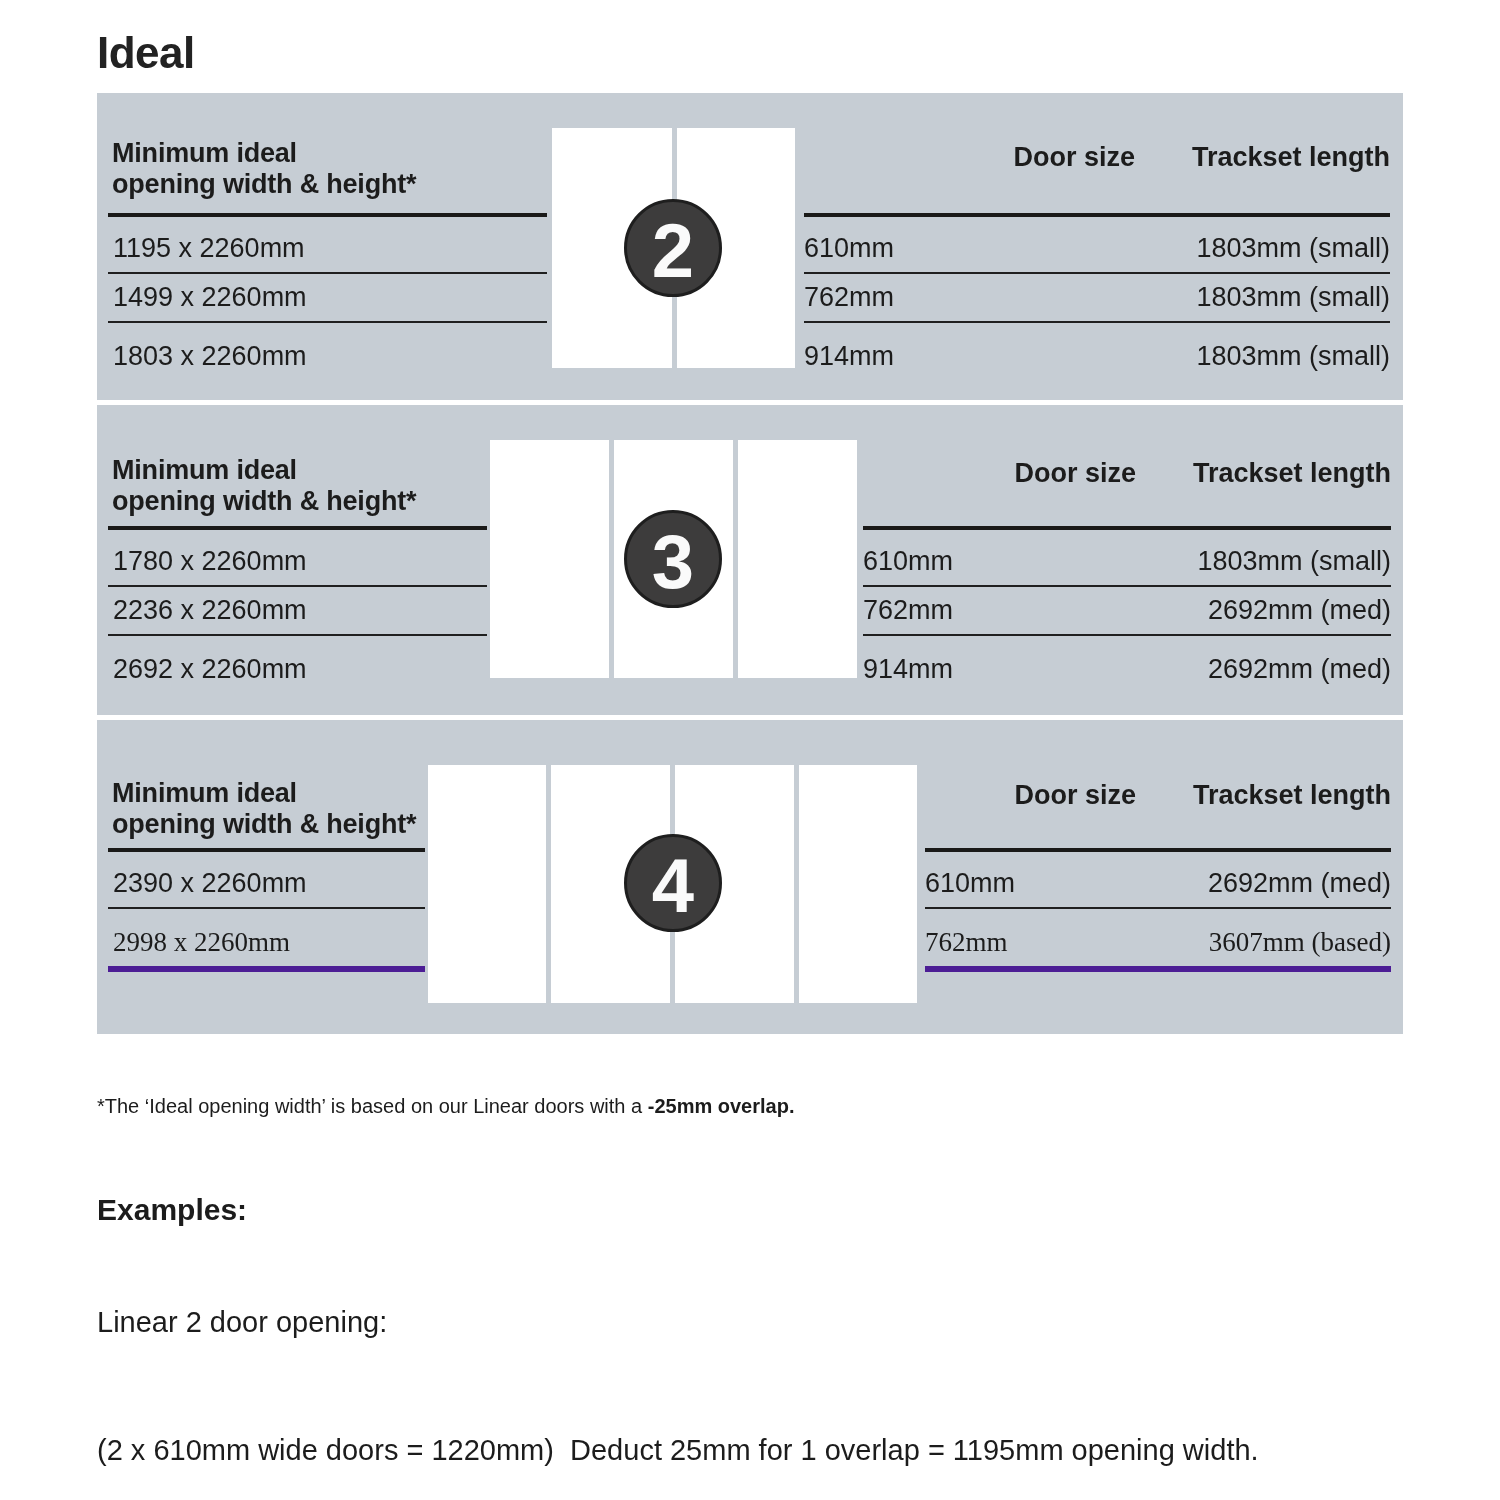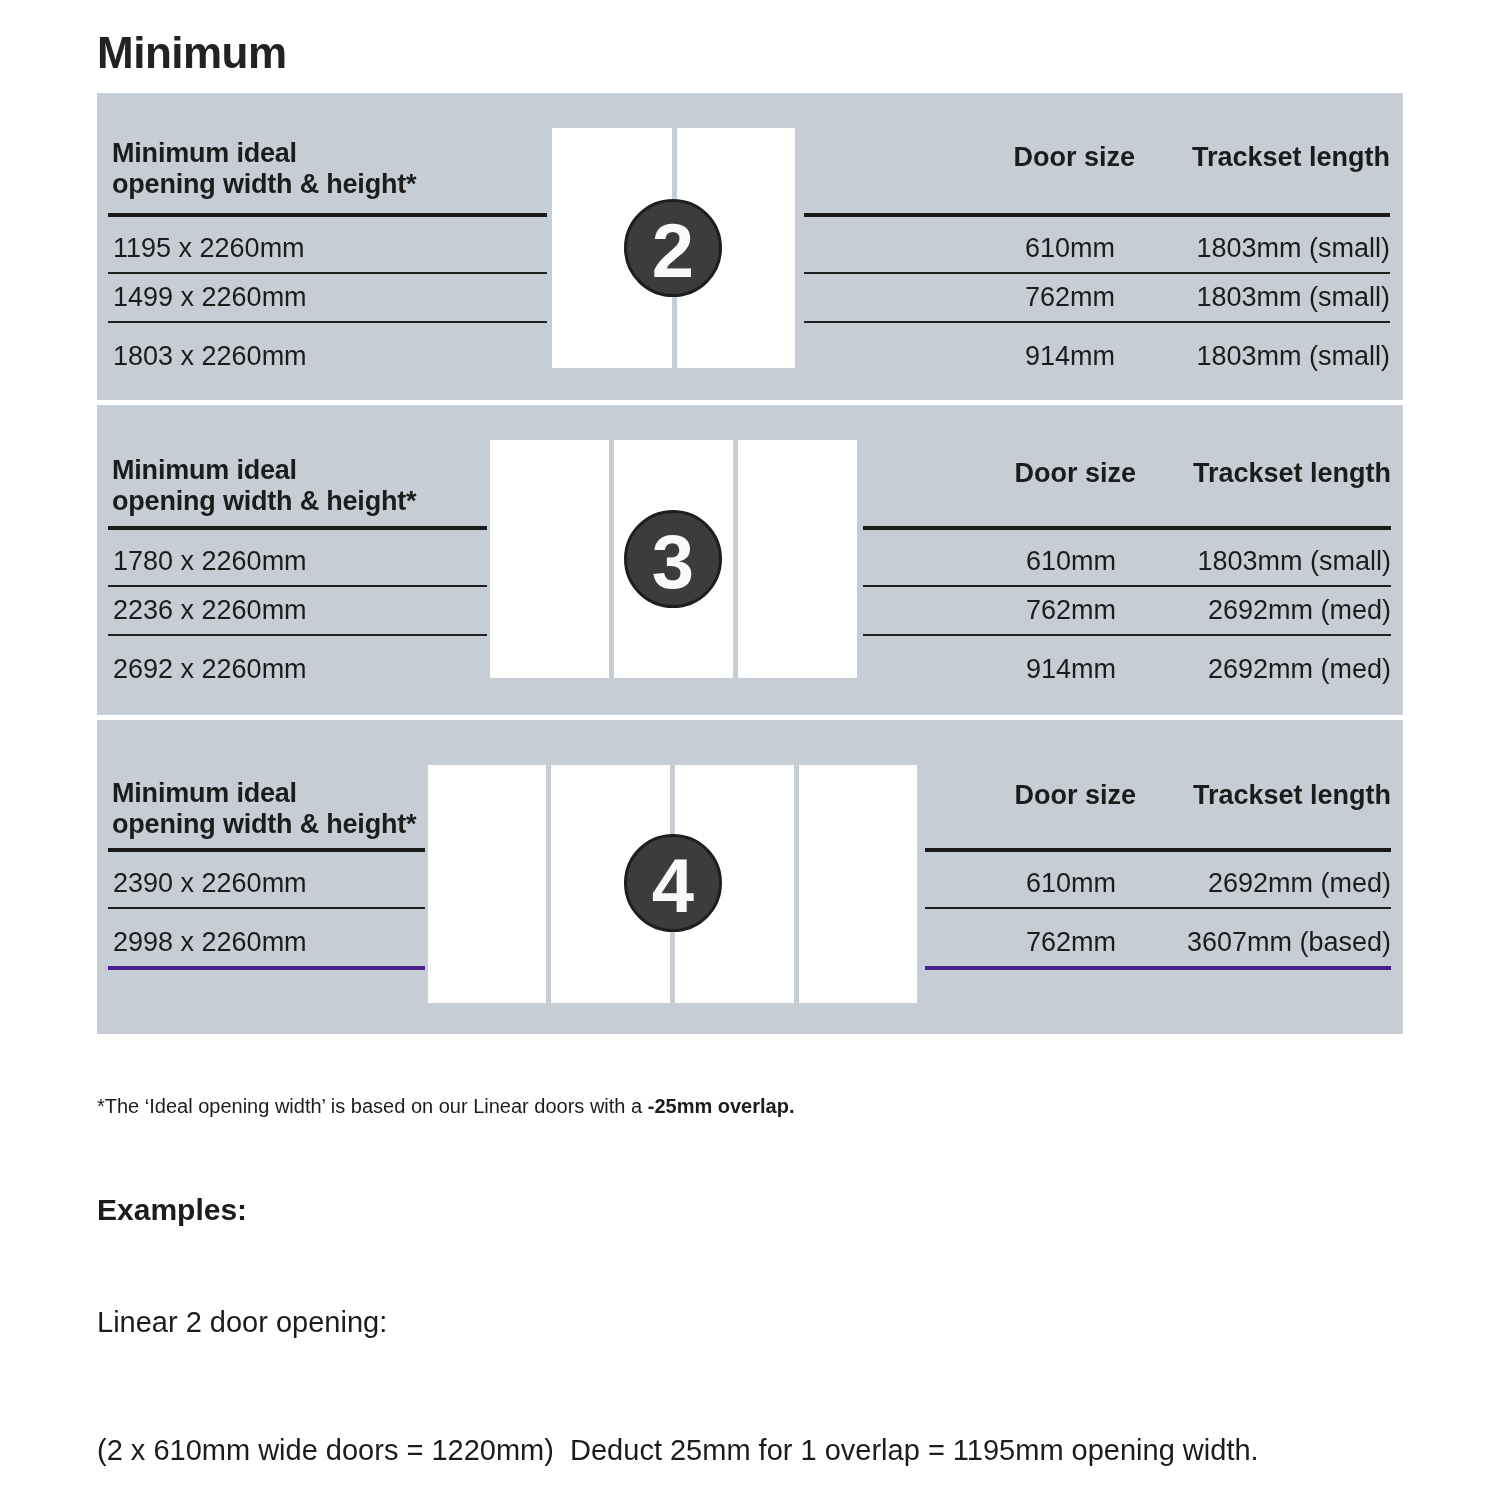--- a/index.html
+++ b/index.html
@@ -8,42 +8,42 @@
        -webkit-font-smoothing:antialiased;}
   .abs{position:absolute;}
   .title{font-size:44px;font-weight:700;letter-spacing:-0.5px;color:#222;}
   .panel{background:#c6cdd4;}
   .divider{background:#ffffff;}
   .lh{font-size:27px;font-weight:700;line-height:31px;letter-spacing:-0.2px;}
   .thick{background:#1a1a19;}
   .rows{padding-top:8px;box-sizing:border-box;}
   .row{height:47px;border-bottom:2px solid #1f1f1f;display:flex;align-items:center;font-size:27px;}
   .rows .row:last-child{border-bottom:none;margin-top:10px;}
-  .rows.keep-last .row:last-child{border-bottom:4px solid #4c1d95;}
+  .rows.keep-last .row:last-child{border-bottom:6px solid #4c1d95;font-family:Liberation Serif, serif;}
   .lrow{padding-left:5px;}
   .rrow{display:grid;grid-template-columns:1fr 255px;align-items:center;}
-  .rrow .c1{text-align:right;padding-right:20px;}
+  .rrow .c1{padding-right:20px;}
   .rrow .c2{text-align:right;}
   .rhead{display:grid;grid-template-columns:1fr 255px;font-size:27px;font-weight:700;}
   .rhead .h1{text-align:right;}
   .rhead .h2{text-align:right;}
   .door{position:absolute;background:#ffffff;}
   .badge{position:absolute;width:98px;height:98px;border-radius:50%;
          background:#3d3c3c;border:3px solid #1e1e1e;box-sizing:border-box;
          color:#fafafa;display:flex;align-items:center;justify-content:center;
          font-size:76px;font-weight:700;line-height:1;padding-top:5px;}
   .footnote{font-size:20px;line-height:36px;}
   .footnote b{font-weight:700;}
   .ex-heading{font-size:30px;font-weight:700;line-height:36px;}
   .ex-lines{font-size:29px;line-height:42.5px;white-space:pre-wrap;}
 </style>
 </head>
 <body>
 
-<div class="abs title" style="left:97px;top:28px;">Minimum</div>
+<div class="abs title" style="left:97px;top:28px;">Ideal</div>
 
 <div class="abs panel" style="left:97px;top:93px;width:1306px;height:941px;"></div>
 
 <div class="abs lh" style="left:112px;top:138px;">
   <div>Minimum ideal</div>
   <div>opening width &amp; height*</div>
 </div>
 <div class="abs thick" style="left:108px;top:213px;width:439px;height:4px;"></div>
 <div class="abs rows" style="left:108px;top:217px;width:439px;">
   <div class="row lrow">1195 x 2260mm</div>

